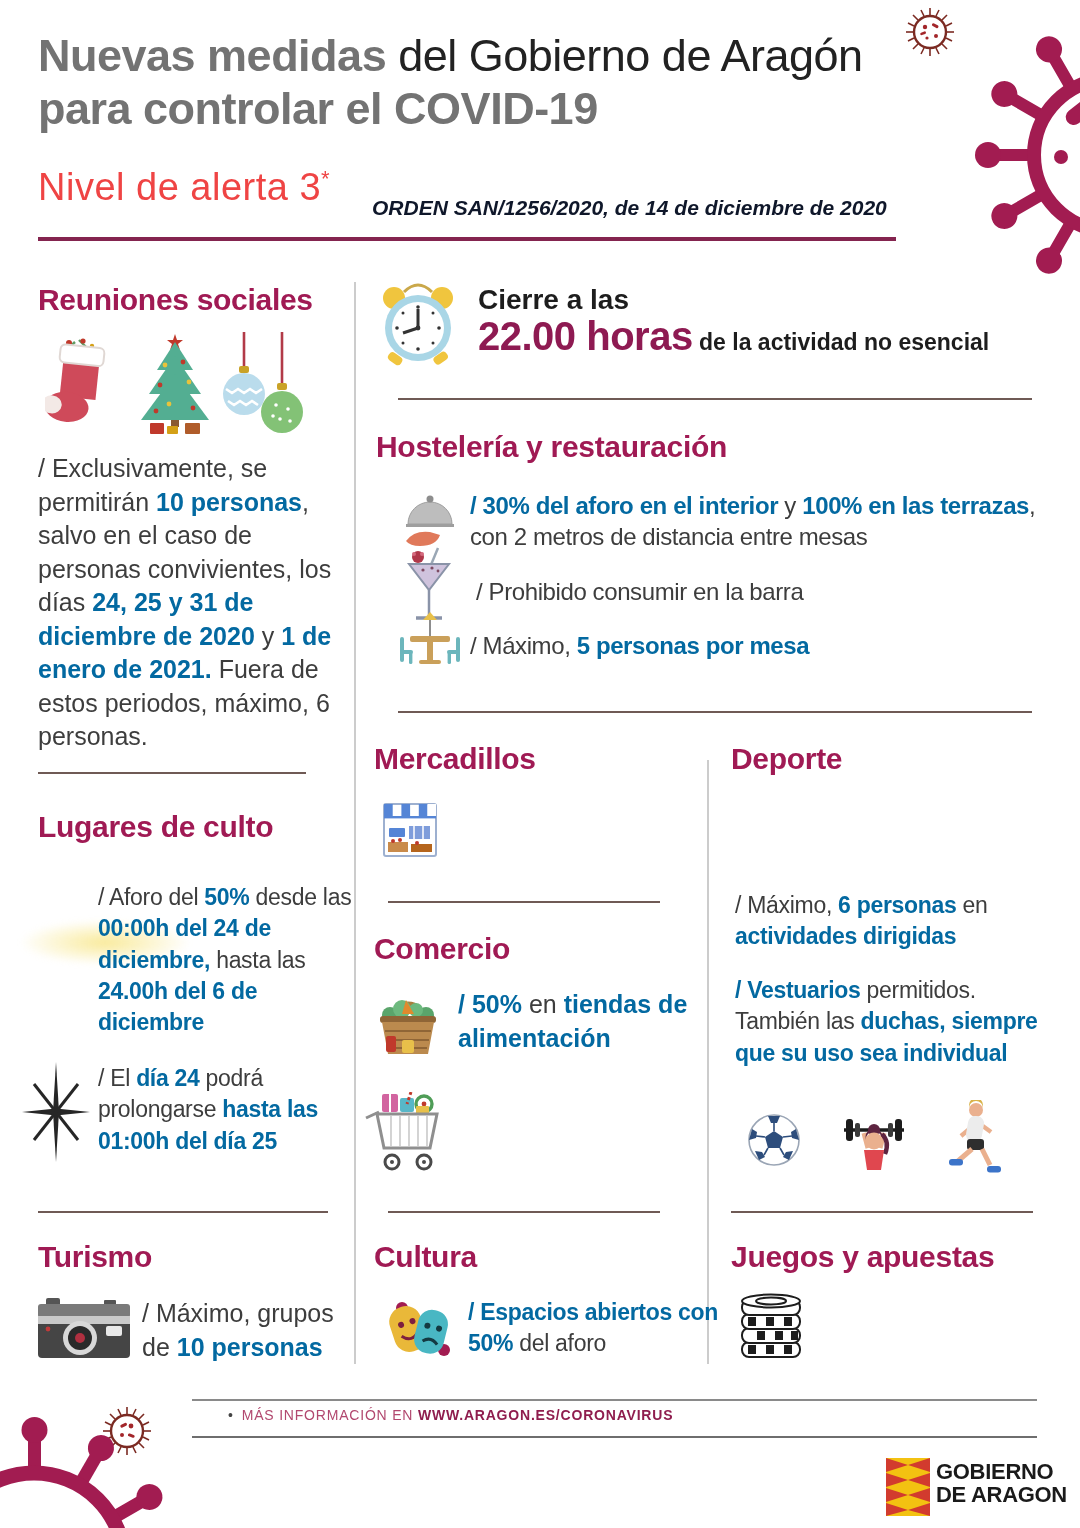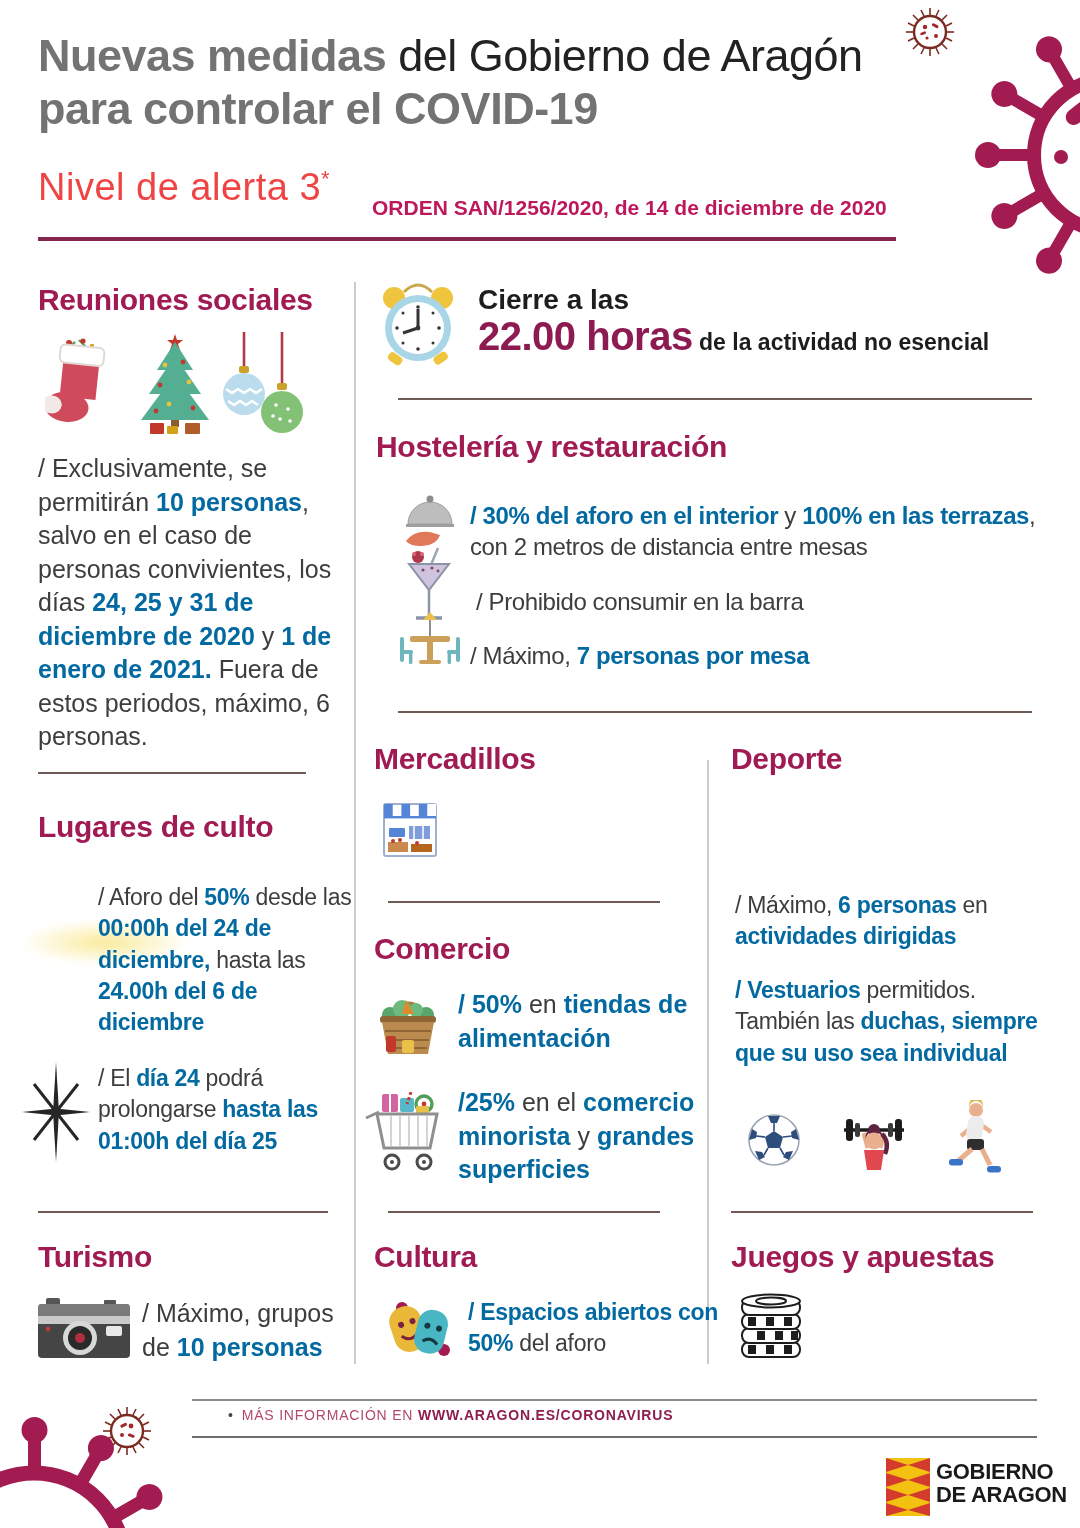--- a/index.html
+++ b/index.html
@@ -4,33 +4,33 @@
 <style>
   html,body{margin:0;padding:0;background:#e9e9e9;}
   .page{position:relative;width:1080px;height:1528px;background:#ffffff;overflow:hidden;
         font-family:"Liberation Sans", sans-serif;color:#3d3d3d;}
   .abs{position:absolute;}
   
   .title{left:38px;top:30px;width:828px;font-size:45px;line-height:1.17;color:#222;font-weight:400;letter-spacing:-0.5px;}
   .title b{color:#737373;font-weight:700;text-align:right;}
   .alert{left:38px;top:166px;font-size:38px;color:#ef4444;font-weight:400;letter-spacing:0.5px;}
   .alert sup{font-size:22px;}
-  .orden{left:372px;top:196px;font-size:21px;font-weight:700;color:#be185d;}
+  .orden{left:372px;top:196px;font-size:21px;font-style:italic;font-weight:700;color:#0f172a;}
   .header-rule{left:38px;top:237px;width:858px;height:4px;background:#84244f;}
   
   .h-rule{height:2px;background:#6f5a55;}
   .v-rule{width:2px;background:#cccccc;}
   .f-rule{height:2px;background:#8a8a8a;}
   
   .sec-title{font-size:30px;font-weight:700;color:#a01a54;letter-spacing:-0.3px;}
   
   .txt{font-size:25px;line-height:1.34;color:#3d3d3d;}
   .txt b{color:#0369a1;font-weight:700;}
   .txt-sm{font-size:23px;line-height:1.36;letter-spacing:-0.3px;}
-  .host-txt{font-size:24px;line-height:1.3;letter-spacing:-0.4px;margin-top:10px;}
+  .host-txt{font-size:24px;line-height:1.3;letter-spacing:-0.4px;}
   
   .cl-line1{left:478px;top:284px;font-size:28px;font-weight:700;color:#1d1d1d;}
   .cl-line2{left:478px;top:314px;width:580px;}
   .cl-time{font-size:40px;font-weight:700;color:#8e1a52;letter-spacing:-0.5px;}
   .cl-rest{font-size:23px;font-weight:700;color:#1d1d1d;}
   
   .foot-txt{left:228px;top:1407px;font-size:14px;letter-spacing:0.8px;color:#b2486f;}
   .foot-txt .bullet{color:#444;margin-right:8px;}
   .foot-txt b{color:#8f1d4e;font-weight:700;}
   .logo-text{left:936px;top:1461px;font-size:22px;font-weight:700;color:#1a1a1a;line-height:1.04;letter-spacing:-0.3px;}
@@ -299,21 +299,21 @@
     <rect x="21" y="50" width="22" height="4" rx="2" fill="#caa05a"></rect>
     <g fill="#6cb6bc">
       <rect x="2" y="27" width="4" height="25" rx="2"></rect>
       <rect x="2" y="40" width="13" height="4" rx="2"></rect>
       <rect x="11" y="42" width="3.4" height="12" rx="1.5"></rect>
       <rect x="58" y="27" width="4" height="25" rx="2"></rect>
       <rect x="49" y="40" width="13" height="4" rx="2"></rect>
       <rect x="49.6" y="42" width="3.4" height="12" rx="1.5"></rect>
     </g>
   </svg>
-  <div class="abs txt host-txt" style="left:470px;top:630px;width:520px"><span>/  Máximo, </span><b>7 personas por mesa</b></div>
+  <div class="abs txt host-txt" style="left:470px;top:630px;width:520px"><span>/  Máximo, </span><b>5 personas por mesa</b></div>
 
   <div class="abs h-rule" style="left:398px;top:711px;width:634px"></div>
 
   <div class="abs sec-title" style="left:374px;top:742px">Mercadillos</div>
 
   <svg class="abs" style="left:383px;top:796px" width="54" height="62" viewBox="0 0 54 62">
     <rect x="1" y="8" width="52" height="52" fill="#ffffff" stroke="#9db0d0" stroke-width="2" rx="2"></rect>
     <g>
       <rect x="1" y="8" width="8.7" height="14" fill="#5585d6"></rect>
       <rect x="18.4" y="8" width="8.7" height="14" fill="#5585d6"></rect>
@@ -366,21 +366,20 @@
     <line x1="29" y1="24" x2="29" y2="54" stroke="#c9c9c9" stroke-width="1.6"></line>
     <line x1="38" y1="24" x2="38" y2="54" stroke="#c9c9c9" stroke-width="1.6"></line>
     <line x1="47" y1="24" x2="47" y2="54" stroke="#c9c9c9" stroke-width="1.6"></line>
     <line x1="56" y1="24" x2="56" y2="54" stroke="#c9c9c9" stroke-width="1.6"></line>
     <line x1="65" y1="24" x2="65" y2="54" stroke="#c9c9c9" stroke-width="1.6"></line>
     <circle cx="30" cy="70" r="7" fill="#ffffff" stroke="#4a4a4a" stroke-width="3"></circle>
     <circle cx="30" cy="70" r="2" fill="#4a4a4a"></circle>
     <circle cx="62" cy="70" r="7" fill="#ffffff" stroke="#4a4a4a" stroke-width="3"></circle>
     <circle cx="62" cy="70" r="2" fill="#4a4a4a"></circle>
   </svg>
-  <div class="abs txt" style="left:458px;top:1086px;width:262px"><b>/25%</b><span> en el </span><b>comercio minorista</b><span> y </span><b>grandes superficies</b></div>
 
   <div class="abs h-rule" style="left:388px;top:1211px;width:272px"></div>
 
   <div class="abs sec-title" style="left:374px;top:1240px">Cultura</div>
 
   <svg class="abs" style="left:382px;top:1296px" width="76" height="70" viewBox="0 0 76 70">
     <circle cx="20" cy="12" r="6" fill="#a21c51"></circle>
     <circle cx="62" cy="54" r="6" fill="#a21c51"></circle>
     <g transform="rotate(-18 26 34)">
       <rect x="10" y="10" width="32" height="46" rx="15" fill="#e9b839"></rect>

